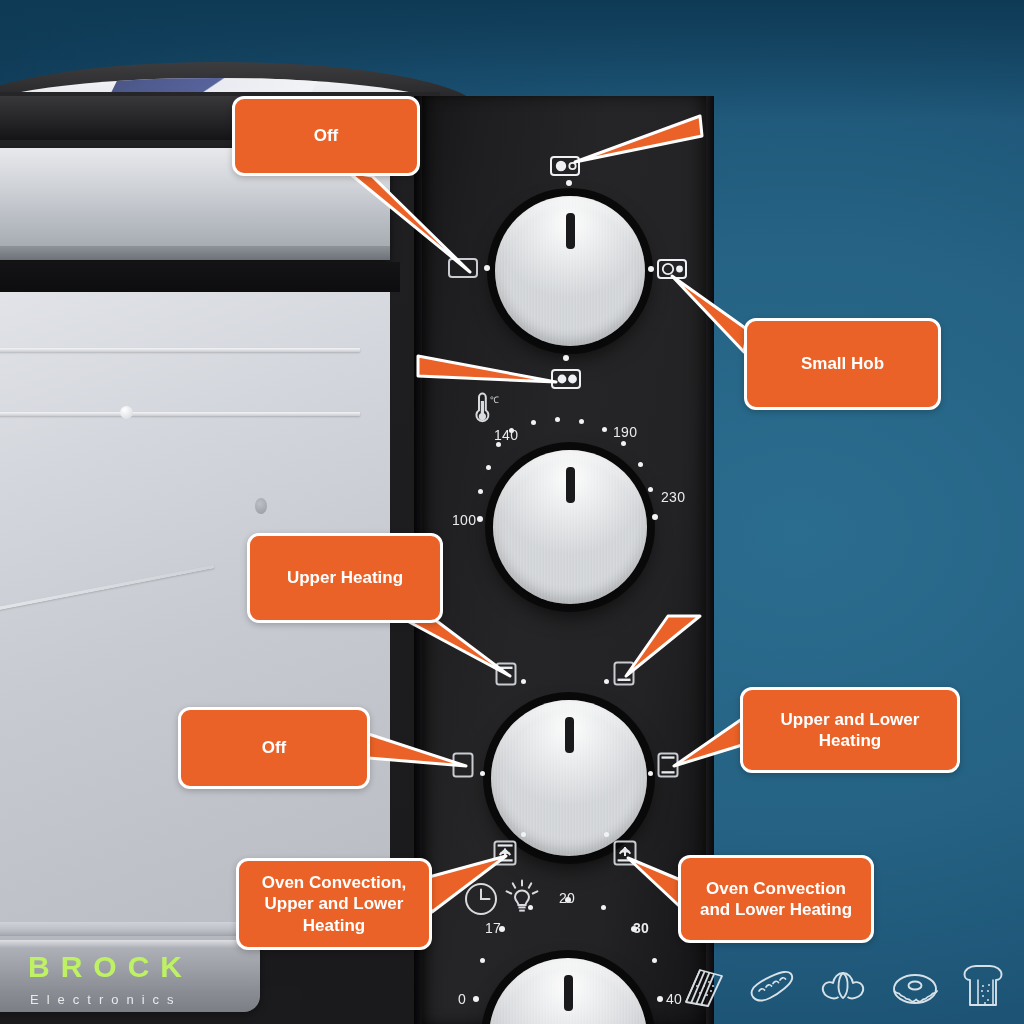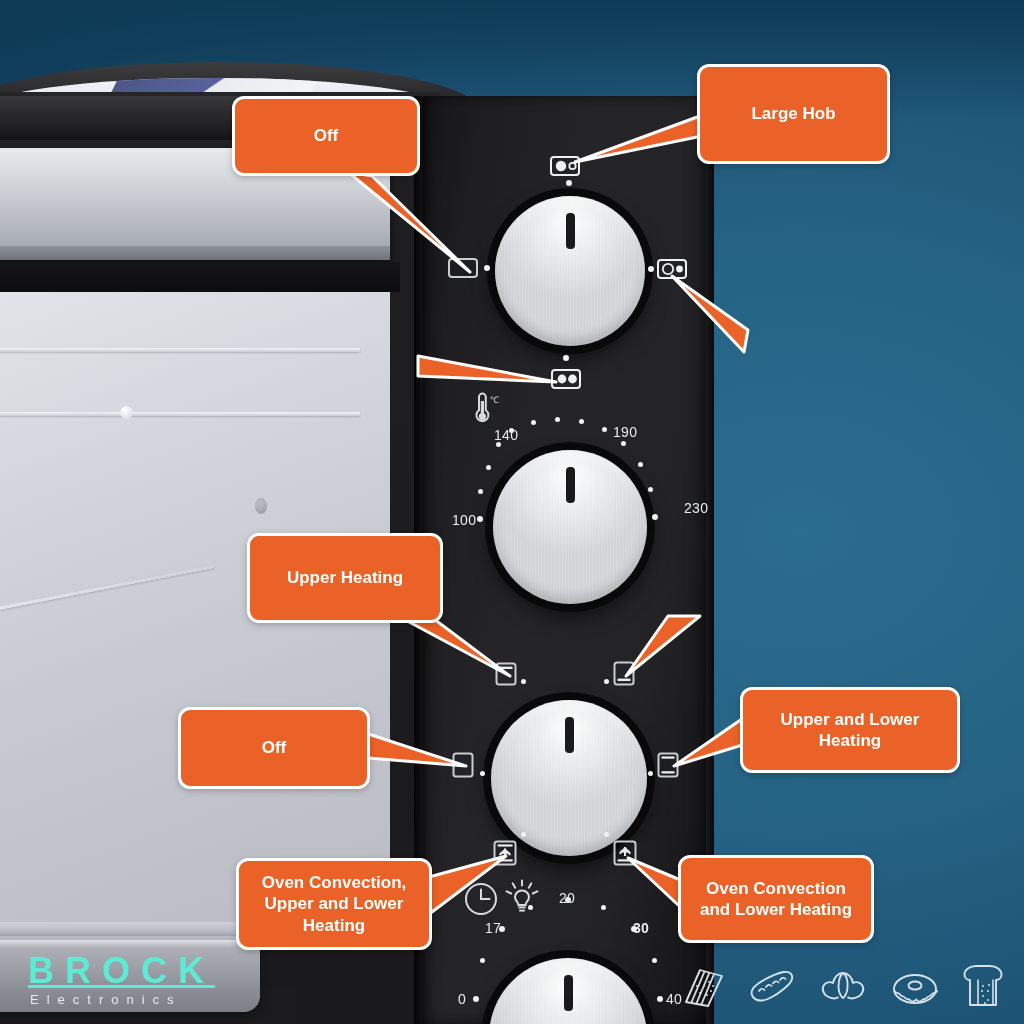--- a/index.html
+++ b/index.html
@@ -167,23 +167,22 @@
     border-radius:0 16px 16px 0;
     box-shadow:0 3px 8px rgba(0,0,0,.35);
     z-index:20;
   }
   .brand-plate:before{
     content:"";position:absolute;left:0;right:0;top:4px;height:8px;
     background:linear-gradient(180deg,rgba(255,255,255,.55),rgba(255,255,255,0));
   }
   .brand-name{
     position:absolute;left:28px;top:950px;
-    font-size:36px;font-weight:bold;letter-spacing:11px;color:#5eead4;
+    font-size:30px;font-weight:bold;letter-spacing:11px;color:#bef264;
     z-index:21;
-    text-decoration:underline;
   }
   .brand-sub{
     position:absolute;left:30px;top:992px;
     font-size:13px;letter-spacing:8px;color:#e8eaed;
     z-index:21;
   }
   .food-icons{
     position:absolute;right:18px;bottom:14px;
     display:flex;gap:18px;align-items:flex-end;z-index:21;
     opacity:.92;
@@ -283,21 +282,21 @@
   <div class="tick" style="left:638px;top:462px;width:5px;height:5px;"></div>
   <div class="tick" style="left:648px;top:487px;width:5px;height:5px;"></div>
   <div class="tick" style="left:652px;top:514px;width:6px;height:6px;"></div>
   <div class="tick" style="left:486px;top:465px;width:5px;height:5px;"></div>
   <div class="tick" style="left:478px;top:489px;width:5px;height:5px;"></div>
   <div class="tick" style="left:477px;top:516px;width:6px;height:6px;"></div>
 
   <div class="scale-num" style="left:494px;top:427px;">140</div>
   <div class="scale-num" style="left:613px;top:424px;">190</div>
   <div class="scale-num" style="left:452px;top:512px;">100</div>
-  <div class="scale-num" style="left:661px;top:500px;margin-left:23px;">230</div>
+  <div class="scale-num" style="left:661px;top:489px;">230</div>
 
   <div class="knob knob3">
     <div class="knob-mark"></div>
   </div>
 
   <div class="sym" style="left:495px;top:662px;">
     <svg width="22" height="24" viewBox="0 0 22 24">
       <rect x="1.5" y="1.5" width="19" height="21" rx="2.5" fill="none" stroke="#c9ccd1" stroke-width="2"></rect>
       <rect x="4.5" y="4.6" width="13" height="2.4" fill="#e9ebee"></rect>
     </svg>
@@ -420,25 +419,25 @@
       <path d="M418 880 L506 856 L432 912 Z" fill="#ea6227" stroke="#ffffff" stroke-width="3" stroke-linejoin="round"></path>
 
       <path d="M690 884 L628 858 L692 918 Z" fill="#ea6227" stroke="#ffffff" stroke-width="3" stroke-linejoin="round"></path>
     </svg>
   </div>
 
   <div class="callout" style="left:232px;top:96px;width:188px;height:80px;">
     <span>Off</span>
   </div>
 
-  <div class="callout" style="left:697px;top:64px;width:193px;height:100px;">
-    <span>Large Hob</span>
-  </div>
-
-
+
+
+  <div class="callout" style="left:744px;top:318px;width:197px;height:92px;">
+    <span>Small Hob</span>
+  </div>
 
   <div class="callout" style="left:247px;top:533px;width:196px;height:90px;">
     <span>Upper Heating</span>
   </div>
 
 
   <div class="callout" style="left:178px;top:707px;width:192px;height:82px;">
     <span>Off</span>
   </div>
 

